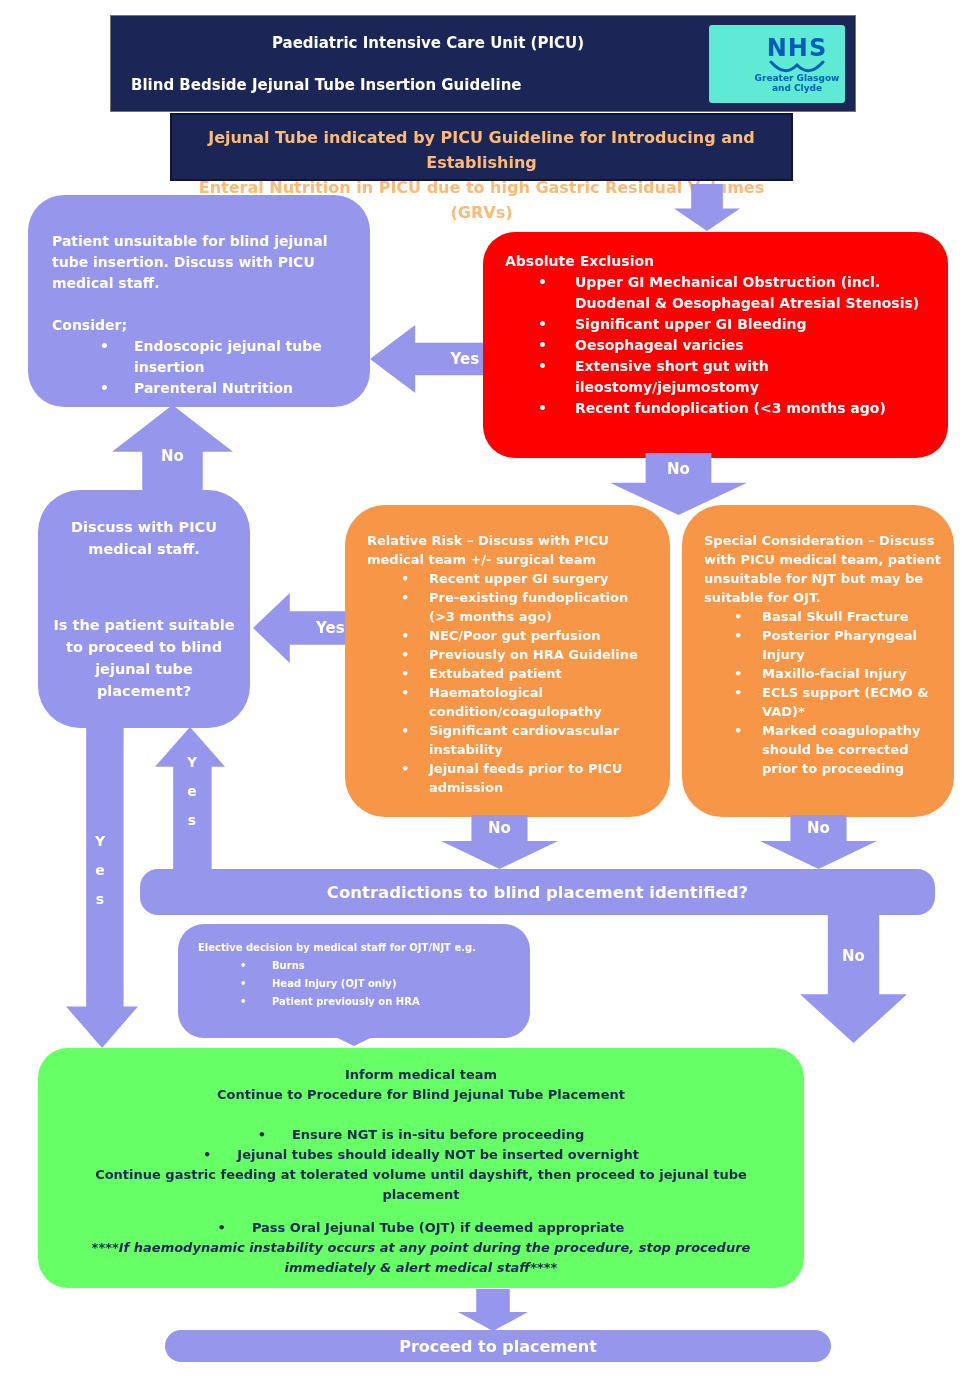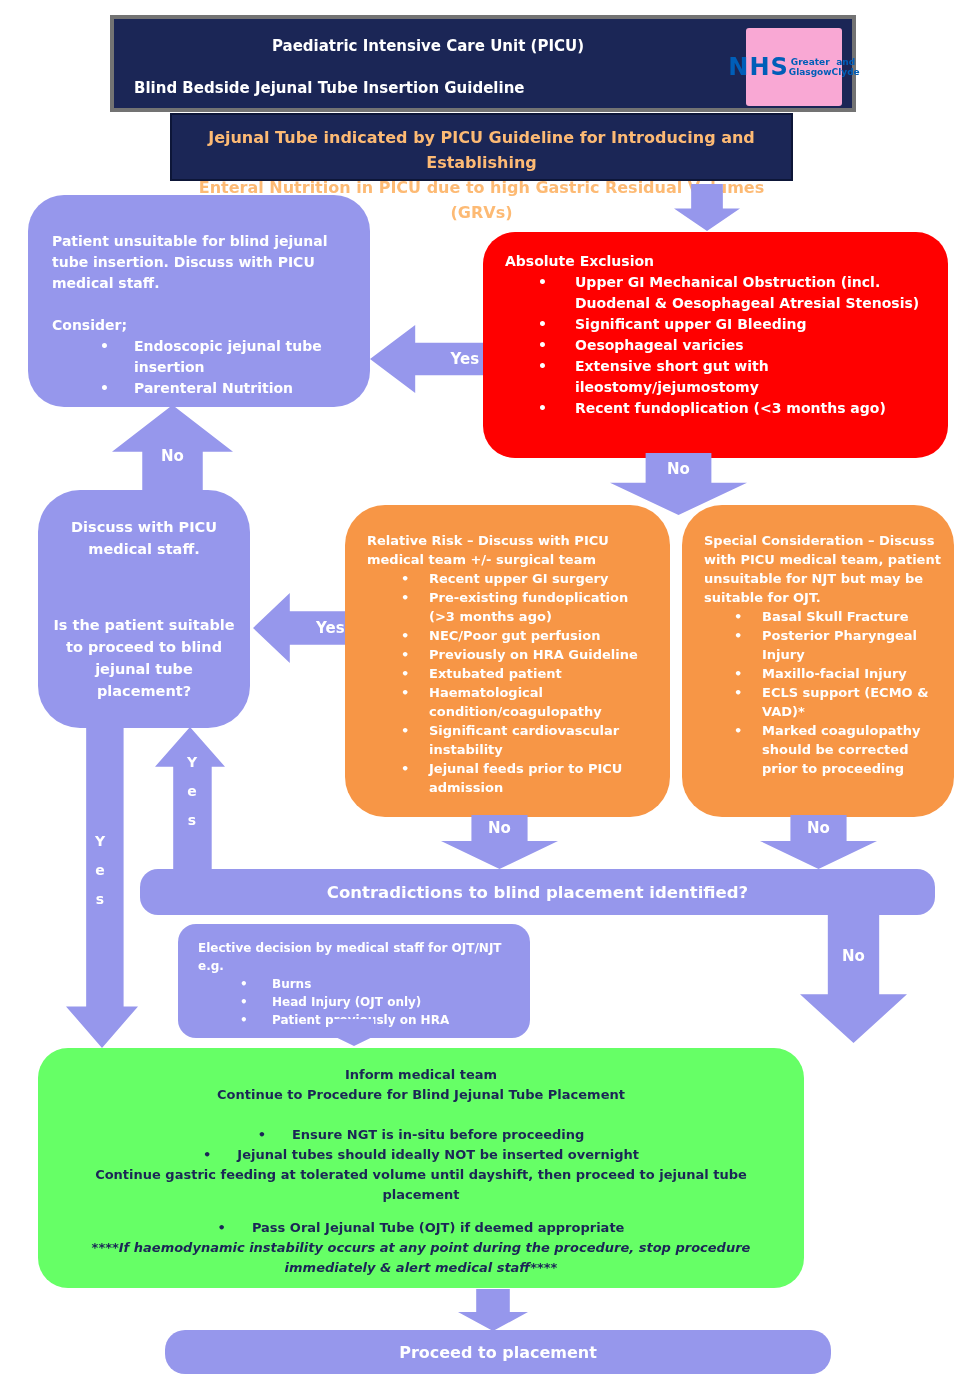--- a/index.html
+++ b/index.html
@@ -5,28 +5,28 @@
   html,body { margin:0; padding:0; background:#ffffff; }
   .canvas {
     position:relative; width:962px; height:1378px; background:#ffffff;
     font-family:"DejaVu Sans", sans-serif; font-weight:bold; overflow:hidden;
   }
   .abs { position:absolute; box-sizing:border-box; }
 
   
   .hdr {
     left:110px; top:15px; width:746px; height:97px;
-    background:#1B2656; border:4px solid #737373; color:#fff;
+    background:#1B2656; border:1px solid #737373; color:#fff;
   }
   .hdr-line1 { position:absolute; left:20px; right:130px; top:18px; text-align:center; font-size:15px; }
   .hdr-line2 { position:absolute; left:20px; right:130px; top:60px; text-align:left; font-size:15px; }
   .nhs {
-    position:absolute; right:10px; top:9px; width:96px; height:78px; background:#f9a8d4;
-    border-radius:3px; display:flex; align-items:center; justify-content:center;
-    color:#005EB8; text-align:center;
+    position:absolute; right:10px; top:9px; width:96px; height:78px; background:#5eead4;
+    border-radius:3px; display:flex; flex-direction:column; align-items:center; justify-content:center;
+    color:#005EB8; text-align:center;padding-left:40px;
   }
   .nhs-word { font-size:24px; letter-spacing:1px; line-height:24px; }
   .nhs-org { font-size:9px; line-height:10px; }
 
   
   .indication {
     left:170px; top:113px; width:623px; height:68px;
     background:#1B2656; border:2px solid #0D1638; color:#fdba74; text-align:center;
     padding-top:10px; font-size:16px; line-height:25px;
   }
@@ -53,30 +53,30 @@
     left:38px; top:490px; width:212px; height:238px; border-radius:42px;
     display:flex; flex-direction:column; align-items:center; justify-content:center;
     text-align:center; font-size:14.5px; line-height:22px; padding:0 14px;gap:32px;
   }
   .discuss-p2 { margin-top:22px; }
   .bar-contra {
     left:140px; top:869px; width:795px; height:46px; border-radius:18px;
     display:flex; align-items:center; justify-content:center; font-size:16.5px;
   }
   .box-elective {
-    left:178px; top:924px; width:352px; height:114px; border-radius:18px;
-    padding:15px 14px 0 20px; font-size:12px; line-height:18px; overflow:hidden;
+    left:178px; top:924px; width:352px; height:114px; border-radius:26px;
+    padding:15px 14px 0 20px; font-size:10px; line-height:18px; overflow:hidden;
   }
   .box-green {
     left:38px; top:1048px; width:766px; height:240px; border-radius:30px;
     background:#66FF66; color:#1B2656; text-align:center; font-size:13px; line-height:20px;
     padding:17px 24px 0 24px;
   }
   .bar-proceed {
-    left:165px; top:1330px; width:666px; height:44px; border-radius:20px;
+    left:165px; top:1330px; width:666px; height:32px; border-radius:20px;
     display:flex; align-items:center; justify-content:center; font-size:16px;
   }
 
   
   .blt { position:relative; }
   .blt::before { content:"\2022"; position:absolute; left:0; top:0; }
   ul.bl { margin:0; padding:0; list-style:none; }
   .box-red .blt       { margin-left:33px; padding-left:37px; }
   .box-unsuitable .blt{ margin-left:48px; padding-left:34px; }
   .box-orange1 .blt   { margin-left:34px; padding-left:28px; }

